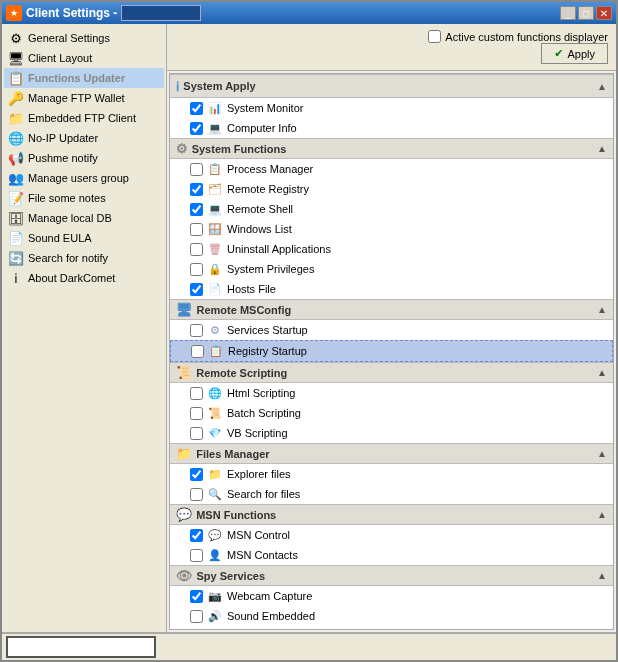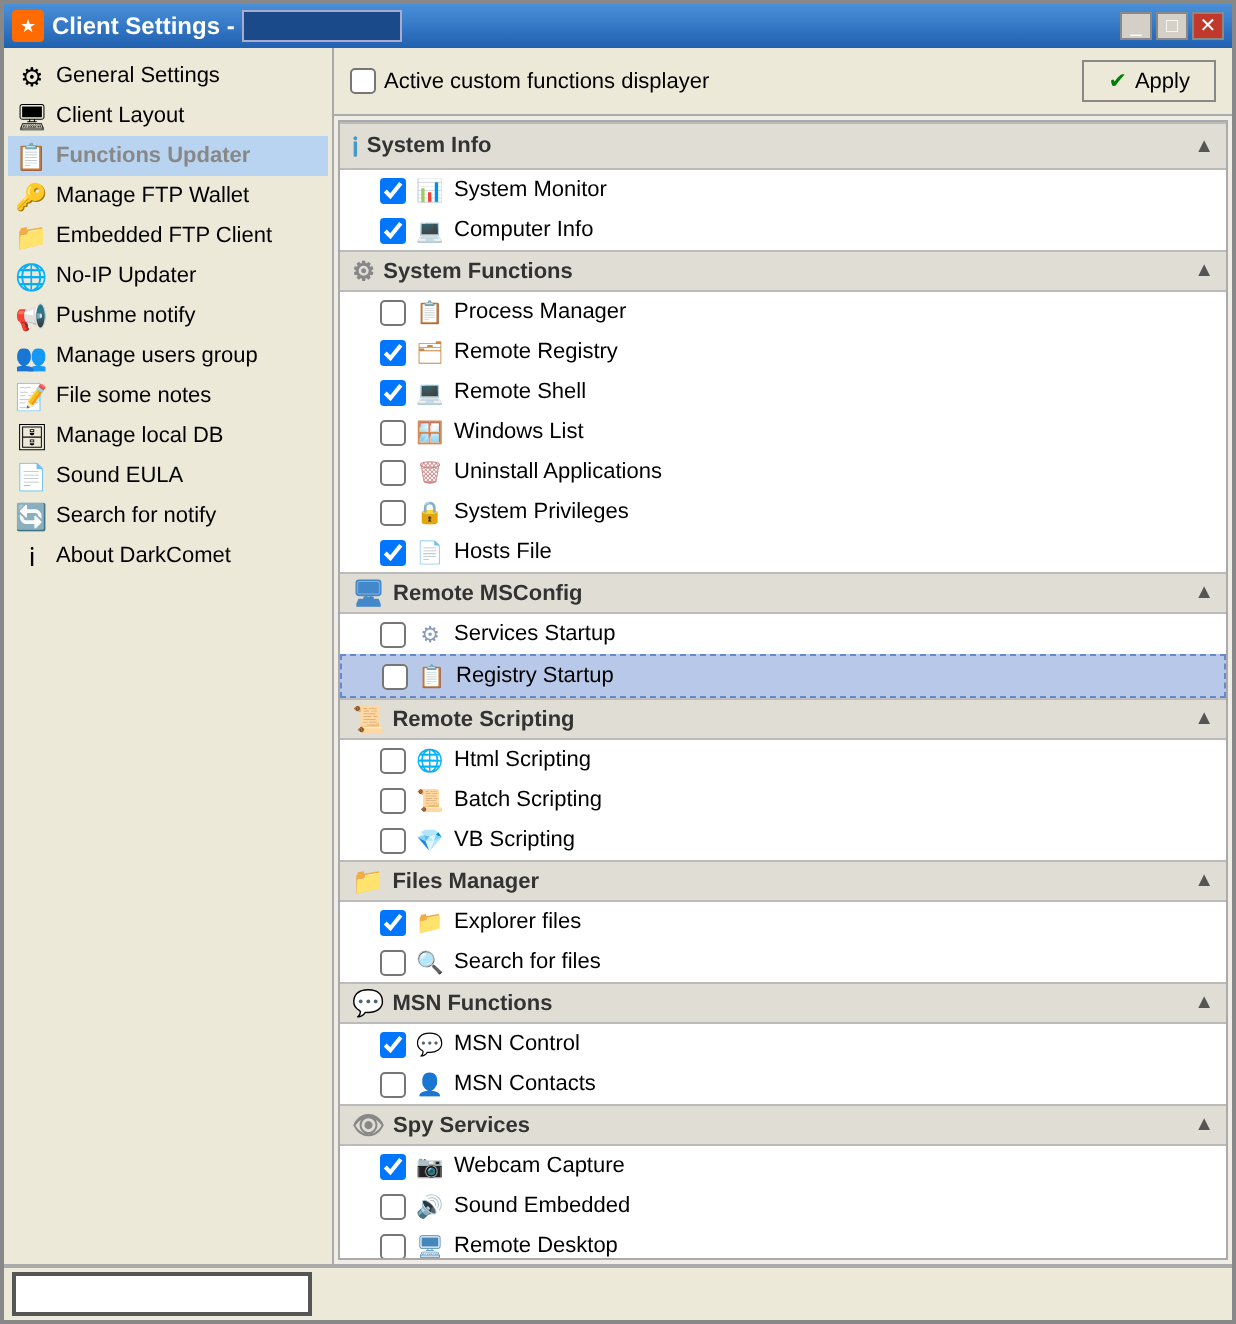--- a/index.html
+++ b/index.html
@@ -96,22 +96,23 @@
       background: #f0ede6;
       display: flex;
       flex-direction: column;
       overflow: hidden;
     }
     .toolbar {
       background: #ece9d8;
       border-bottom: 1px solid #aaa;
       padding: 6px 8px;
       display: flex;
-      align-items: center;
+      align-items: flex-end;
       justify-content: space-between;
+      flex-direction: column;
     }
     .checkbox-label {
       display: flex;
       align-items: center;
       gap: 4px;
       font-size: 11px;
     }
     .apply-btn {
       background: #ece9d8;
       border: 1px solid #888;
@@ -273,21 +274,21 @@
         <button class="apply-btn">
           <span style="color:green;">✔</span>
           <span>Apply</span>
         </button>
       </div>
 
       <div class="functions-list" id="functions-container">
           <div class="section-header">
     <div class="section-header-left">
       <span style="color:#4499cc;font-size:13px;">ℹ</span>
-      <span>System Info</span>
+      <span>System Apply</span>
     </div>
     <span class="section-chevron">▲</span>
   </div>
           <div class="func-item">
       <input type="checkbox" checked="" style="">
       <span class="func-icon" style="color:#4499cc;">📊</span>
       <span>System Monitor</span>
     </div>
           <div class="func-item">
       <input type="checkbox" checked="" style="">

